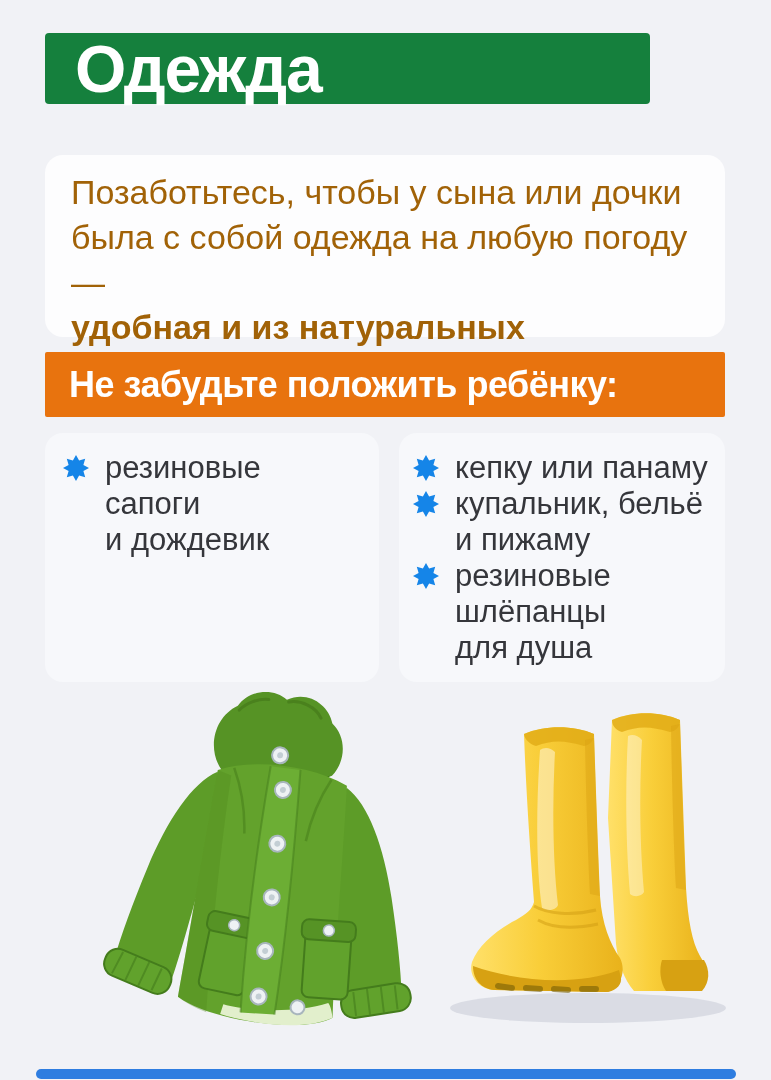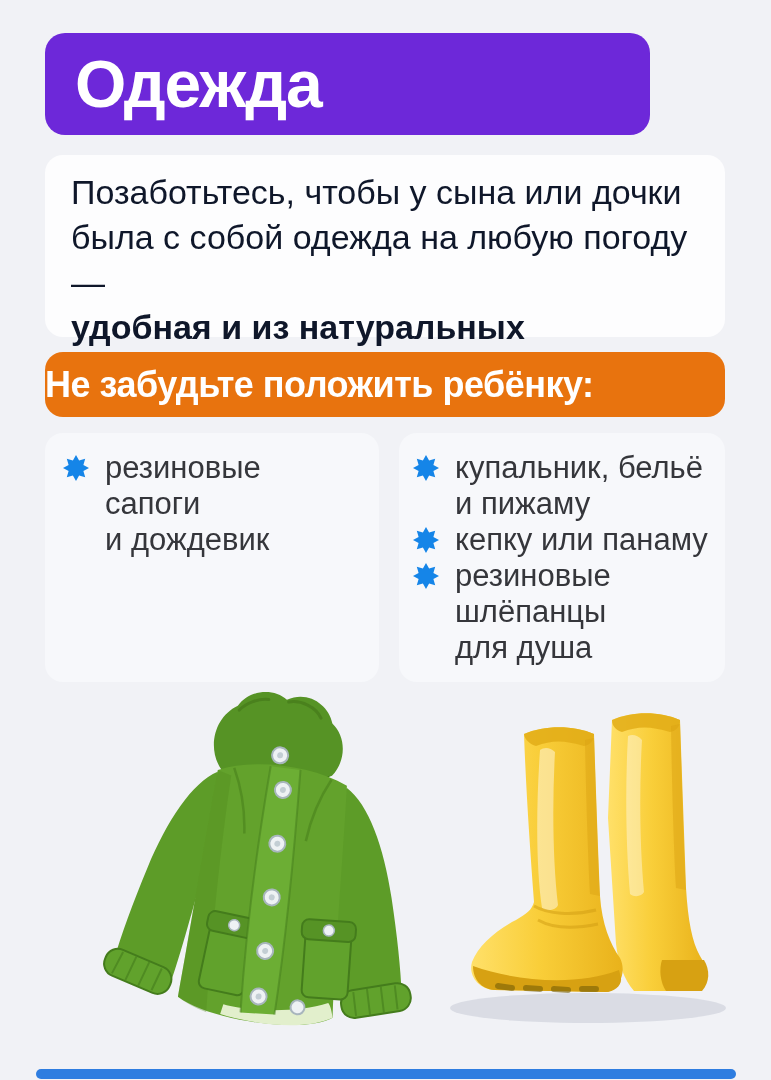--- a/index.html
+++ b/index.html
@@ -6,46 +6,46 @@
   .page{
     position:relative;
     width:771px;height:1080px;
     background:#f1f2f6;
     overflow:hidden;
     font-family:"Liberation Sans", sans-serif;
     color:#323237;
   }
   
   .header-bar{
-    position:absolute;left:45px;top:33px;width:605px;height:102px;
-    background:#6d28d9;border-radius:20px;
+    position:absolute;left:45px;top:33px;width:605px;height:71px;
+    background:#15803d;border-radius:4px;
     display:flex;align-items:center;box-sizing:border-box;padding-left:30px;
   }
   .page-title{
     font-size:66px;font-weight:700;color:#ffffff;letter-spacing:-1px;line-height:1;
   }
   .rf-logo{
     position:absolute;left:661px;top:31px;width:84px;height:90px;
   }
   .rf-logo svg{width:84px;height:90px;display:block;}
   
   .intro-card{
     position:absolute;left:45px;top:155px;width:680px;height:182px;
     background:#fdfdfe;border-radius:18px;box-sizing:border-box;
     padding:15px 26px;
   }
   .intro-text{
-    font-size:34px;line-height:45px;color:#0f172a;white-space:pre-line;
+    font-size:34px;line-height:45px;color:#a16207;white-space:pre-line;
   }
   .intro-text .b{font-weight:700;}
   
   .banner{
     position:absolute;left:45px;top:352px;width:680px;height:65px;
-    background:#e8730e;border-radius:18px;
-    display:flex;align-items:center;box-sizing:border-box;
+    background:#e8730e;border-radius:2px;
+    display:flex;align-items:center;box-sizing:border-box;padding-left:24px;
   }
   .banner-label{font-size:36px;font-weight:700;color:#ffffff;letter-spacing:-.5px;}
   
   .list-card{
     position:absolute;top:433px;height:249px;
     background:#f7f8fb;border-radius:18px;box-sizing:border-box;
     padding:17px 8px 17px 18px;
   }
   .list-card.left{left:45px;width:334px;}
   .list-card.right{left:399px;width:326px;padding-left:14px;}
@@ -96,28 +96,28 @@
 сапоги
 и дождевик</div>
     </div>
   </div>
 
   <div class="list-card right">
     <div class="list-item">
       <svg class="star" viewBox="0 0 26 26">
         <polygon fill="#1585e8" points="13,0 16.1,5.6 22.2,3.8 20.4,9.9 26,13 20.4,16.1 22.2,22.2 16.1,20.4 13,26 9.9,20.4 3.8,22.2 5.6,16.1 0,13 5.6,9.9 3.8,3.8 9.9,5.6"></polygon>
       </svg>
+      <div class="item-text">кепку или панаму</div>
+    </div>
+    <div class="list-item">
+      <svg class="star" viewBox="0 0 26 26">
+        <polygon fill="#1585e8" points="13,0 16.1,5.6 22.2,3.8 20.4,9.9 26,13 20.4,16.1 22.2,22.2 16.1,20.4 13,26 9.9,20.4 3.8,22.2 5.6,16.1 0,13 5.6,9.9 3.8,3.8 9.9,5.6"></polygon>
+      </svg>
       <div class="item-text">купальник, бельё
 и пижаму</div>
-    </div>
-    <div class="list-item">
-      <svg class="star" viewBox="0 0 26 26">
-        <polygon fill="#1585e8" points="13,0 16.1,5.6 22.2,3.8 20.4,9.9 26,13 20.4,16.1 22.2,22.2 16.1,20.4 13,26 9.9,20.4 3.8,22.2 5.6,16.1 0,13 5.6,9.9 3.8,3.8 9.9,5.6"></polygon>
-      </svg>
-      <div class="item-text">кепку или панаму</div>
     </div>
     <div class="list-item">
       <svg class="star" viewBox="0 0 26 26">
         <polygon fill="#1585e8" points="13,0 16.1,5.6 22.2,3.8 20.4,9.9 26,13 20.4,16.1 22.2,22.2 16.1,20.4 13,26 9.9,20.4 3.8,22.2 5.6,16.1 0,13 5.6,9.9 3.8,3.8 9.9,5.6"></polygon>
       </svg>
       <div class="item-text">резиновые
 шлёпанцы
 для душа</div>
     </div>
   </div>

